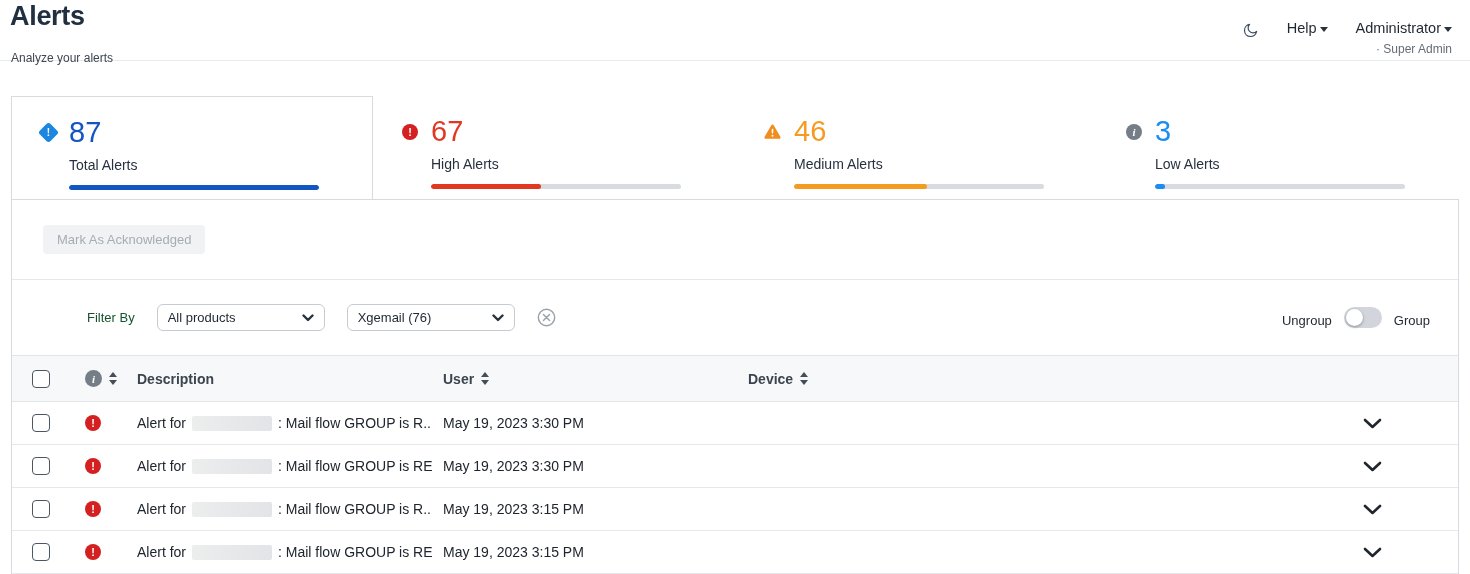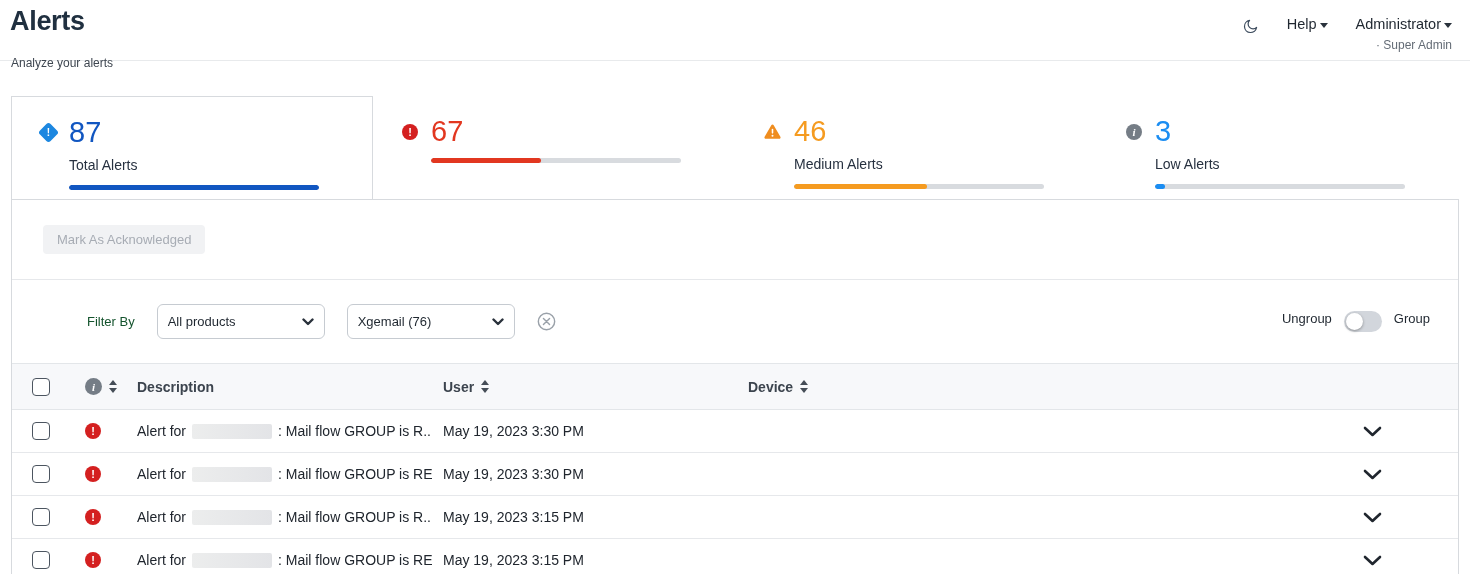--- a/index.html
+++ b/index.html
@@ -1,20 +1,20 @@
 <!DOCTYPE html>
 <html><head>
 <meta charset="utf-8">
 <style>
   * { margin:0; padding:0; box-sizing:border-box; }
   html,body { width:1470px; height:574px; background:#fff; overflow:hidden;
     font-family:"Liberation Sans","DejaVu Sans",sans-serif; }
   
   .top-header { height:61px; border-bottom:1px solid #e8eaec; display:flex;
-    justify-content:space-between; padding:6px 18px 0 10px; }
+    justify-content:space-between; padding:6px 18px 0 10px;align-items:center; }
   .page-title { font-size:27px; font-weight:800; color:#203040; letter-spacing:-0.3px; }
   .page-subtitle { font-size:12px; color:#3e4650; margin-top:19px; padding-left:1px; }
   .top-right { display:flex; align-items:flex-start; gap:28px; padding-top:10px; }
   .moon-btn { margin-top:2px; cursor:pointer; }
   .menu-item { display:flex; align-items:center; gap:3px; font-size:14.5px; color:#1f2730; cursor:pointer; }
   .caret { width:0; height:0; border-left:4.5px solid transparent; border-right:4.5px solid transparent;
     border-top:5px solid #2a323c; margin-top:2px; }
   .account-block { display:flex; flex-direction:column; align-items:flex-end; gap:6px; }
   .account-sub { font-size:12px; color:#646c76; }
   
@@ -35,25 +35,25 @@
     display:flex; align-items:center; justify-content:center; }
   .circle-ico.red { background:#d42020; }
   .circle-ico.gray { background:#757d86; font-style:italic; font-family:"Liberation Serif",serif; }
   
   .panel { margin:0 11px; border:1px solid #d7dade; background:#fff; }
   .ack-row { padding:25px 0 25px 31px; border-bottom:1px solid #e6e8eb; }
   .ack-btn { background:#f1f2f4; color:#a7acb4; border:none; border-radius:4px;
     font-size:13px; padding:7px 14px; font-family:inherit; cursor:pointer; }
   .filter-row { display:flex; align-items:center; padding:24px 28px 24px 31px; }
   .filter-label { font-size:13px; color:#14532d; margin-right:22px;margin-left:44px; }
-  .select { width:168px; height:35px; border:1px solid #c6cbd1; border-radius:6px; background:#fff;
+  .select { width:168px; height:27px; border:1px solid #c6cbd1; border-radius:6px; background:#fff;
     display:flex; align-items:center; justify-content:space-between; padding:0 10px;
     font-size:13px; color:#1f2730; cursor:pointer; margin-right:22px; }
   .clear-btn { cursor:pointer; display:flex; }
-  .group-toggle-wrap { margin-left:auto; display:flex; align-items:flex-start; gap:12px; font-size:13px; color:#1f2730; }
+  .group-toggle-wrap { margin-left:auto; display:flex; align-items:flex-end; gap:12px; font-size:13px; color:#1f2730; }
   .toggle { width:38px; height:21px; border-radius:11px; background:#d2d6dc; position:relative; cursor:pointer; }
   .toggle-knob { width:17px; height:17px; border-radius:50%; background:#fff; position:absolute; left:2px; top:2px;
     box-shadow:0 1px 3px rgba(0,0,0,0.35); }
   
   .thead, .trow { display:grid; grid-template-columns:64px 51px 305px 305px 309px 309px 1fr; align-items:center; }
   .thead { height:47px; background:#f7f8fa; border-top:1px solid #e3e6e9; border-bottom:1px solid #e3e6e9;
     font-size:14px; font-weight:700; color:#3c444e; }
   .trow { height:43px; border-bottom:1px solid #e6e8eb; font-size:14px; color:#20262e; }
   .cell-check { padding-left:20px; }
   .checkbox { width:18px; height:18px; border:1.6px solid #4c5560; border-radius:4px; background:#fff; cursor:pointer; }
@@ -114,20 +114,21 @@
       </div>
     </div>
   </div>
   <div class="tab">
     <div class="tab-inner">
       <div class="tab-icon-col">
           <div class="circle-ico red">!</div>
         </div>
       <div>
         <div class="tab-count" style="color: rgb(226, 55, 32);">67</div>
+        <div class="tab-label">High Alerts</div>
         <div class="tab-bar">
             <div class="tab-bar-fill" style="width: 44%; background: rgb(226, 55, 32);"></div>
           </div>
       </div>
     </div>
   </div>
   <div class="tab">
     <div class="tab-inner">
       <div class="tab-icon-col">
         <svg width="17" height="15" viewBox="0 0 24 21">

